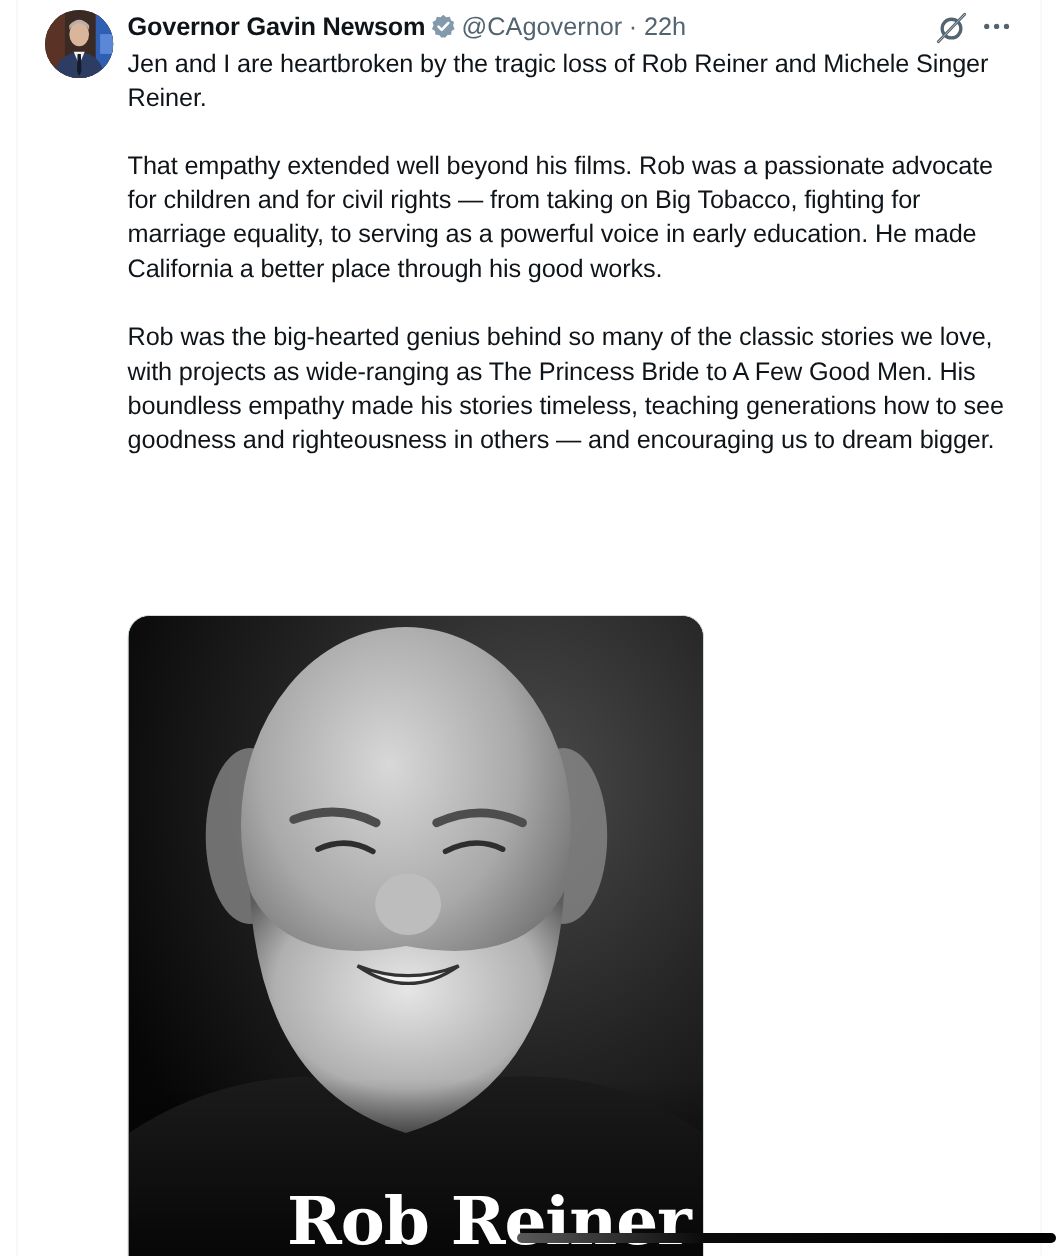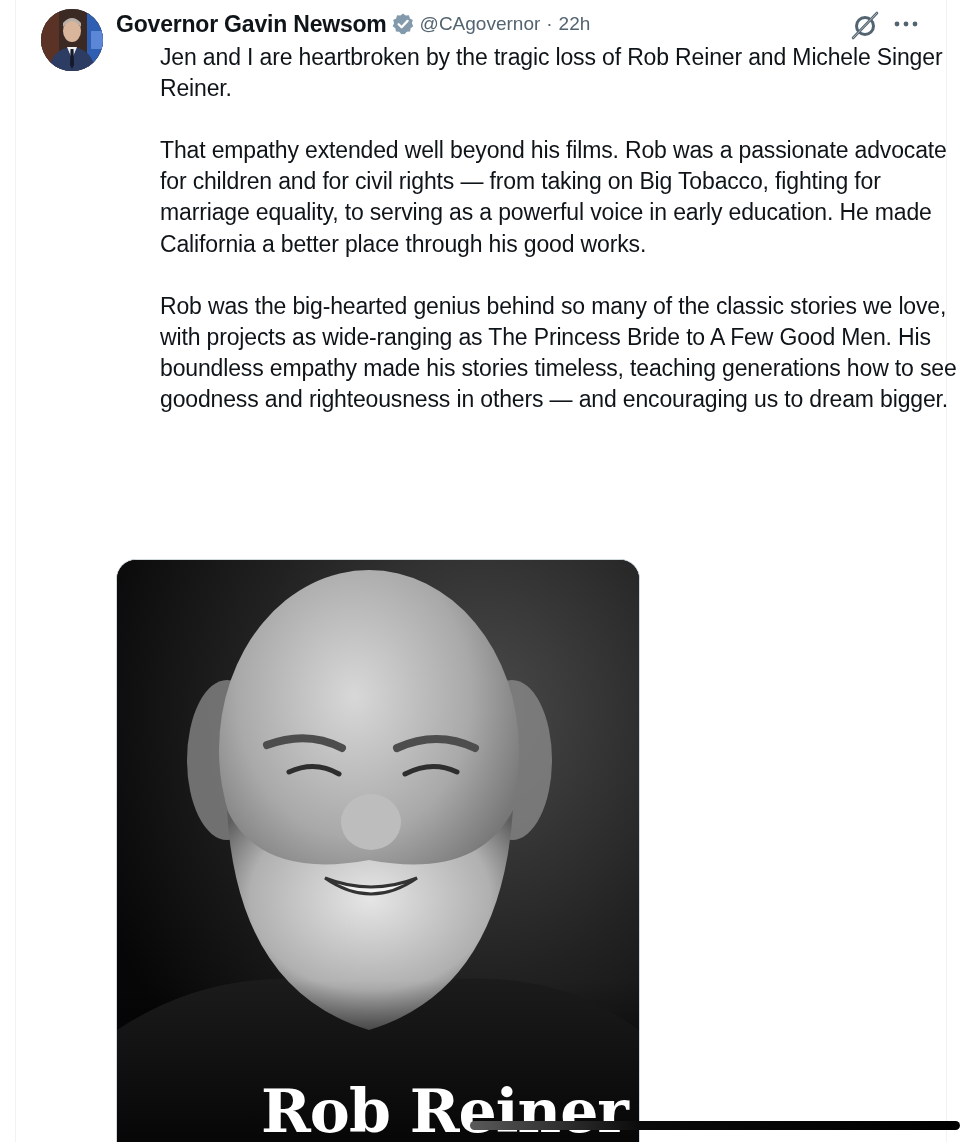--- a/index.html
+++ b/index.html
@@ -61,21 +61,21 @@
       letter-spacing: -0.2px;
     }
     .verified {
       width: 24px;
       height: 24px;
       margin-left: 4px;
       margin-right: 5px;
       display: inline-block;
     }
     .handle, .dot, .time {
-      font-size: 19px;
+      font-size: 23px;
       color: #536471;
     }
     .dot { margin: 0 6px; }
     .grok-icon {
       position: absolute;
       left: 849px;
       top: 9px;
       width: 32px;
       height: 32px;
       cursor: pointer;
@@ -90,21 +90,20 @@
     }
     .body-text {
       position: absolute;
       left: 116px;
       top: 42px;
       width: 800px;
       font-size: 23px;
       line-height: 31.1px;
       color: #0f1419;
       letter-spacing: -0.15px;
-      margin-left: 44px;
     }
     .body-text p {
       margin: 0 0 31.1px 0;
       white-space: pre-line;
     }
     .media {
       position: absolute;
       left: 116px;
       top: 559px;
       width: 522px;

